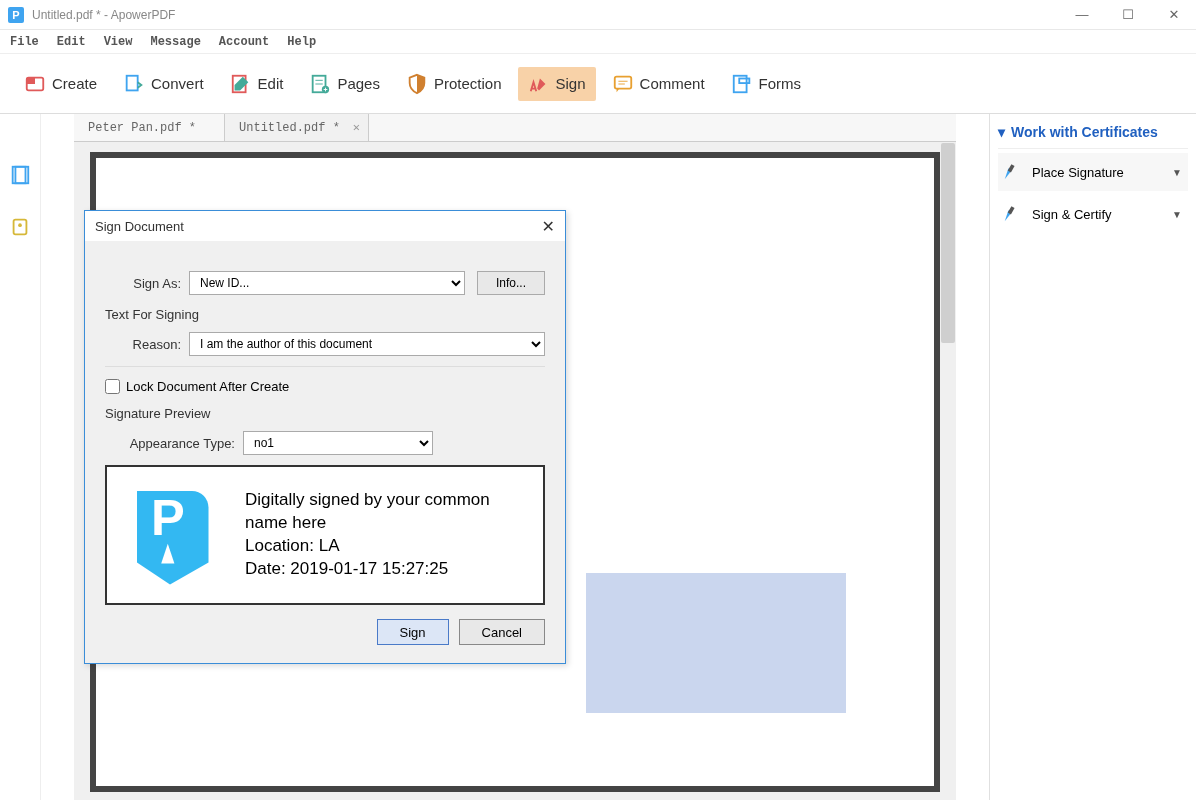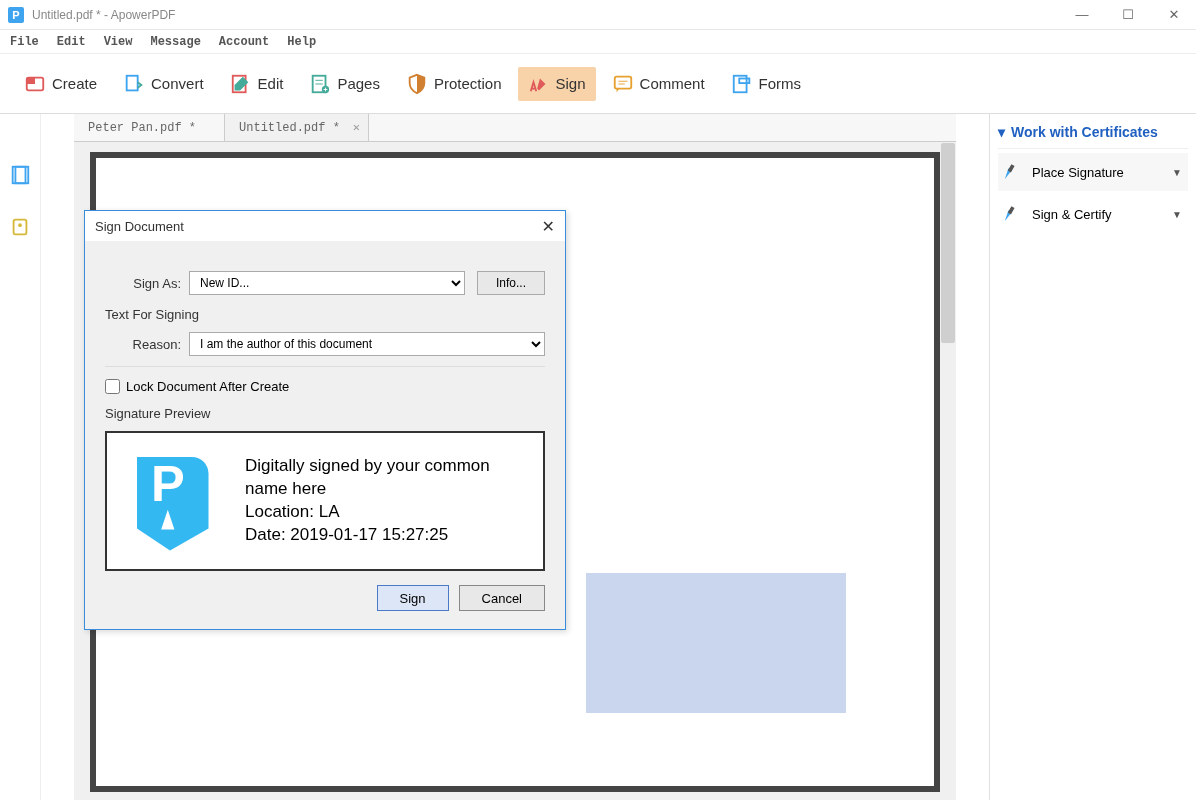--- a/index.html
+++ b/index.html
@@ -235,20 +235,26 @@
         <option>I am the author of this document</option>
       </select>
     </div>
     <hr class="sep">
     <div class="chkrow">
       <input type="checkbox" style="">
       <span>Lock Document After Create</span>
     </div>
 
     <div class="section-label">Signature Preview</div>
+    <div class="row">
+      <label style="width:130px">Appearance Type:</label>
+      <select style="flex:0 0 190px">
+        <option>no1</option>
+      </select>
+    </div>
 
     <div class="preview-box">
       <div class="preview-logo">
         <svg viewBox="0 0 100 100" width="110" height="110">
           <path d="M20 10 h50 a15 15 0 0 1 15 15 v50 L50 95 20 75 z" fill="#33b8f2"></path>
           <text x="48" y="50" font-size="46" font-weight="bold" fill="#fff" text-anchor="middle" font-family="Arial">P</text>
           <path d="M48 58 l6 18 -12 0 z" fill="#fff"></path>
         </svg>
       </div>
       <div class="preview-text">

